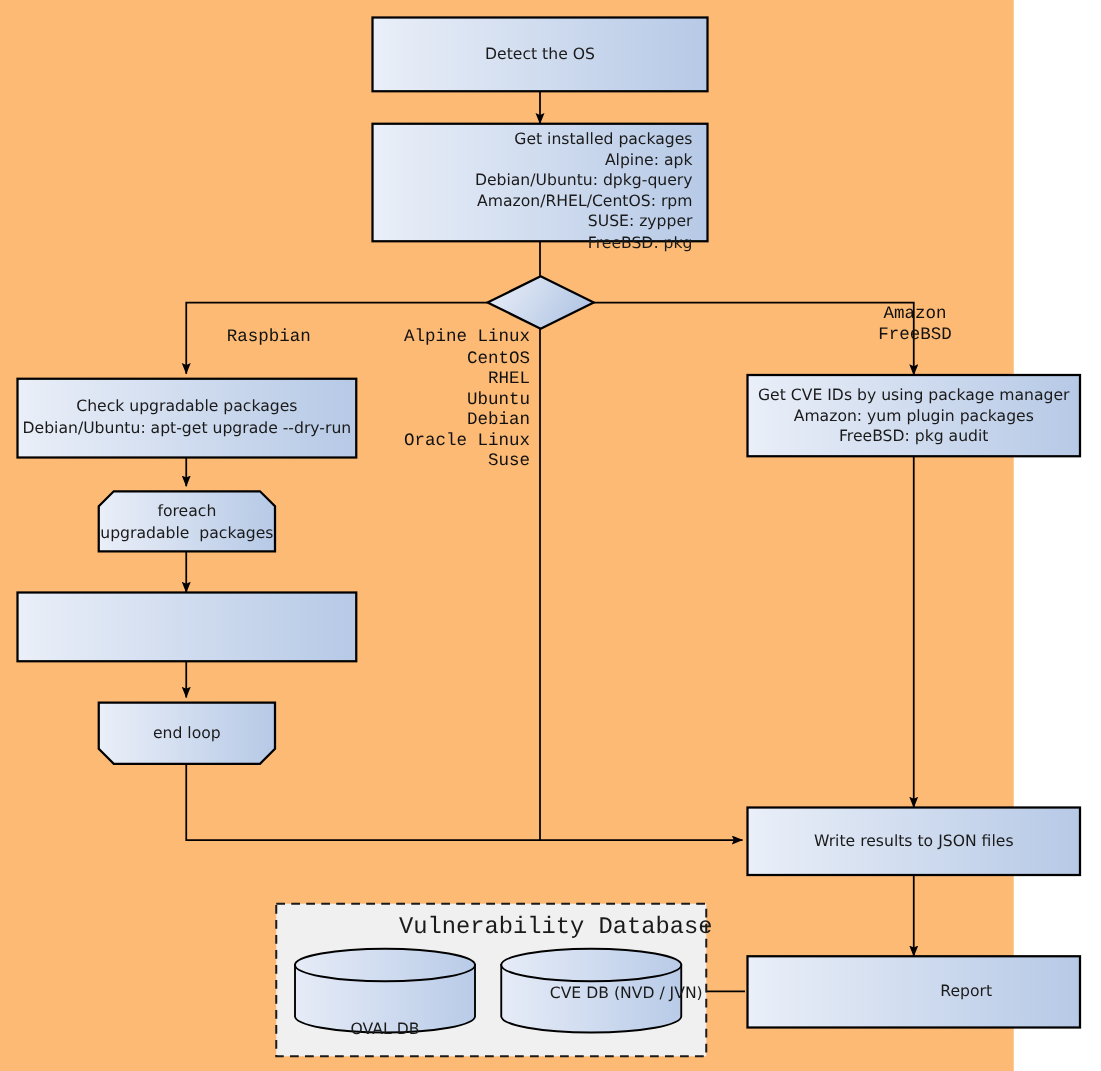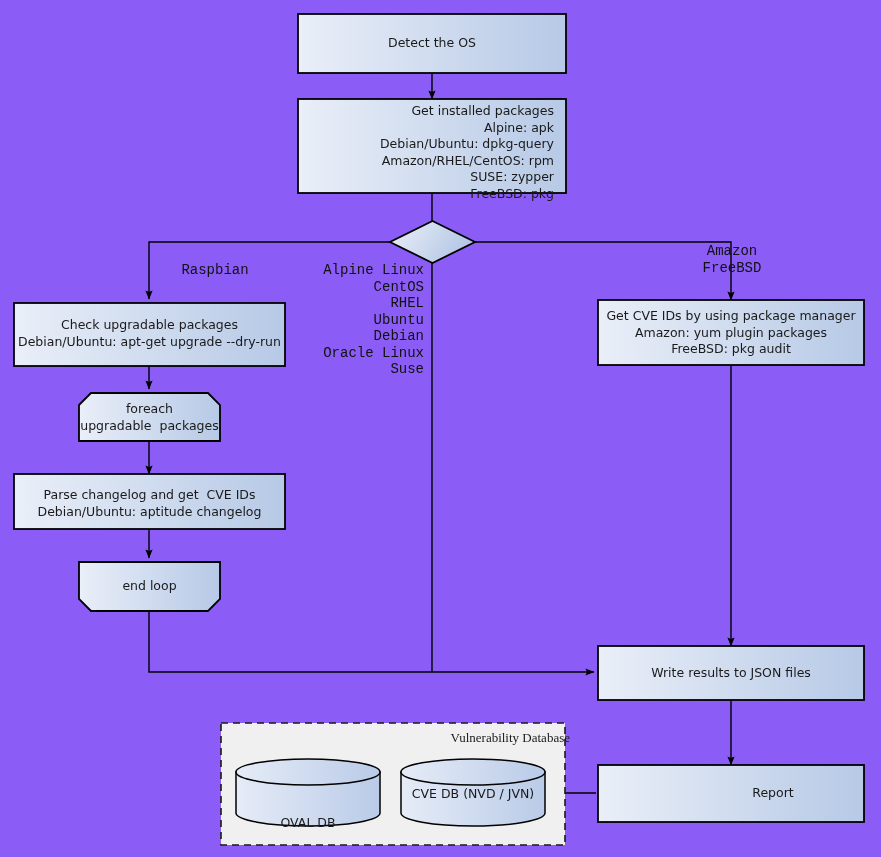--- a/index.html
+++ b/index.html
@@ -8,23 +8,23 @@
     background: #ffffff;
   }
   body {
     width: 881px;
     height: 857px;
     font-family: "DejaVu Sans", sans-serif;
     overflow: hidden;
   }
   #diagram-root {
     position: relative;
-    width: 881px;
+    width: 811px;
     height: 857px;
-    background: #8b5cf6;
+    background: #fdba74;
   }
   svg#flow-svg {
     position: absolute;
     left: 0;
     top: 0;
     width: 881px;
     height: 857px;
   }
   .node-label {
     position: absolute;
@@ -40,22 +40,22 @@
   .branch-label {
     position: absolute;
     font-family: Liberation Mono, monospace;
     font-size: 14px;
     color: #111111;
     line-height: 16.5px;
     white-space: pre;
   }
   .group-title {
     position: absolute;
-    font-family: Liberation Serif, serif;
-    font-size: 13px;
+    font-family: Liberation Mono, monospace;
+    font-size: 19px;
     color: #1a1a1a;
     white-space: pre;
     text-align: right;
   }
   .db-label {
     position: absolute;
     font-family: "DejaVu Sans", sans-serif;
     font-size: 12.5px;
     color: #1a1a1a;
     text-align: center;
@@ -154,22 +154,20 @@
 Amazon/RHEL/CentOS: rpm
 SUSE: zypper
 FreeBSD: pkg</div>
 
   <div class="node-label lbl-center" style="left:14px; top:317px; width:271px;">Check upgradable packages
 Debian/Ubuntu: apt-get upgrade --dry-run</div>
 
   <div class="node-label lbl-center" style="left:79px; top:401px; width:141px;">foreach
 upgradable  packages</div>
 
-  <div class="node-label lbl-center" style="left:14px; top:487px; width:271px;">Parse changelog and get  CVE IDs
-Debian/Ubuntu: aptitude changelog</div>
 
   <div class="node-label lbl-center" style="left:79px; top:578px; width:141px;">end loop</div>
 
   <div class="node-label lbl-center" style="left:598px; top:308px; width:266px;">Get CVE IDs by using package manager
 Amazon: yum plugin packages
 FreeBSD: pkg audit</div>
 
   <div class="node-label lbl-center" style="left:598px; top:665px; width:266px;">Write results to JSON files</div>
 
   <div class="node-label lbl-center" style="left:598px; top:785px; width:266px;padding-left:42px;">Report</div>
@@ -184,15 +182,15 @@
 Oracle Linux
 Suse</div>
 
   <div class="branch-label" style="left:612px; top:243px; width:240px; text-align:center;">Amazon
 FreeBSD</div>
 
   <div class="group-title" style="left:280px; top:730px; width:290px;">Vulnerability Database</div>
 
   <div class="db-label" style="left:236px; top:815px; width:144px;">OVAL DB</div>
 
-  <div class="db-label" style="left:401px; top:786px; width:144px;">CVE DB (NVD / JVN)</div>
+  <div class="db-label" style="left:401px; top:786px; width:144px;padding-left:28px;">CVE DB (NVD / JVN)</div>
 
 </div>
 
 </body></html>

